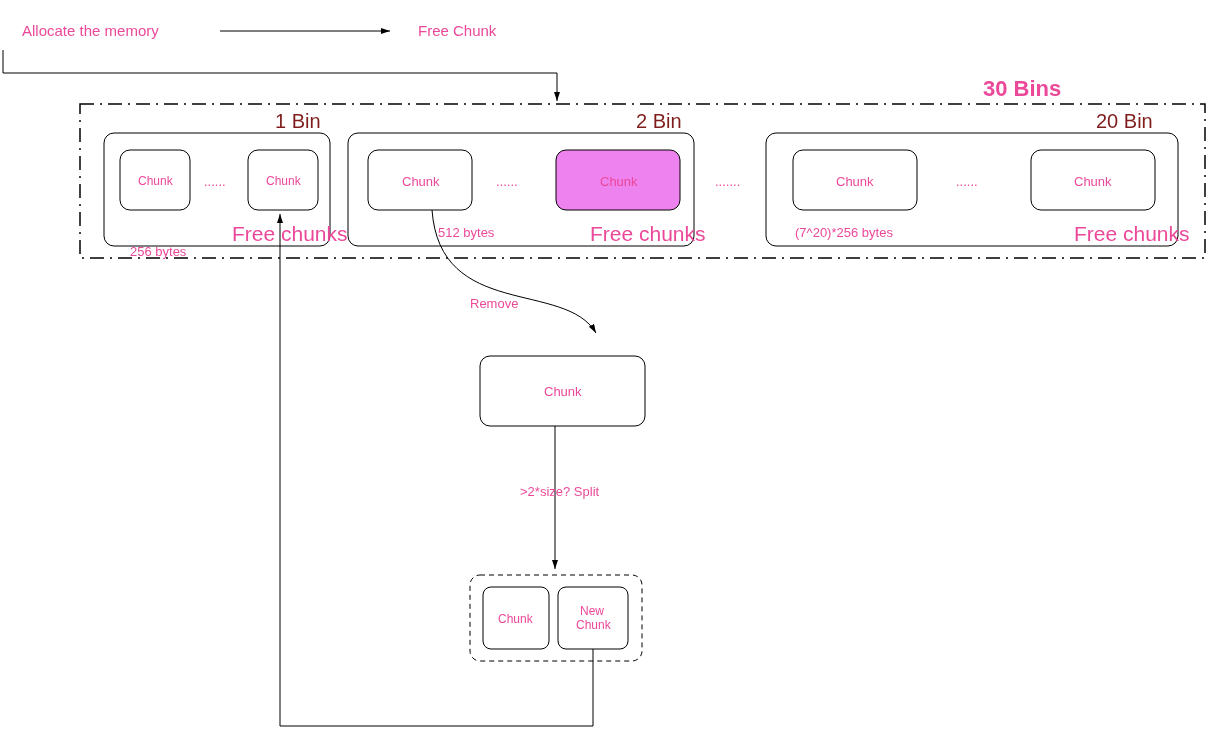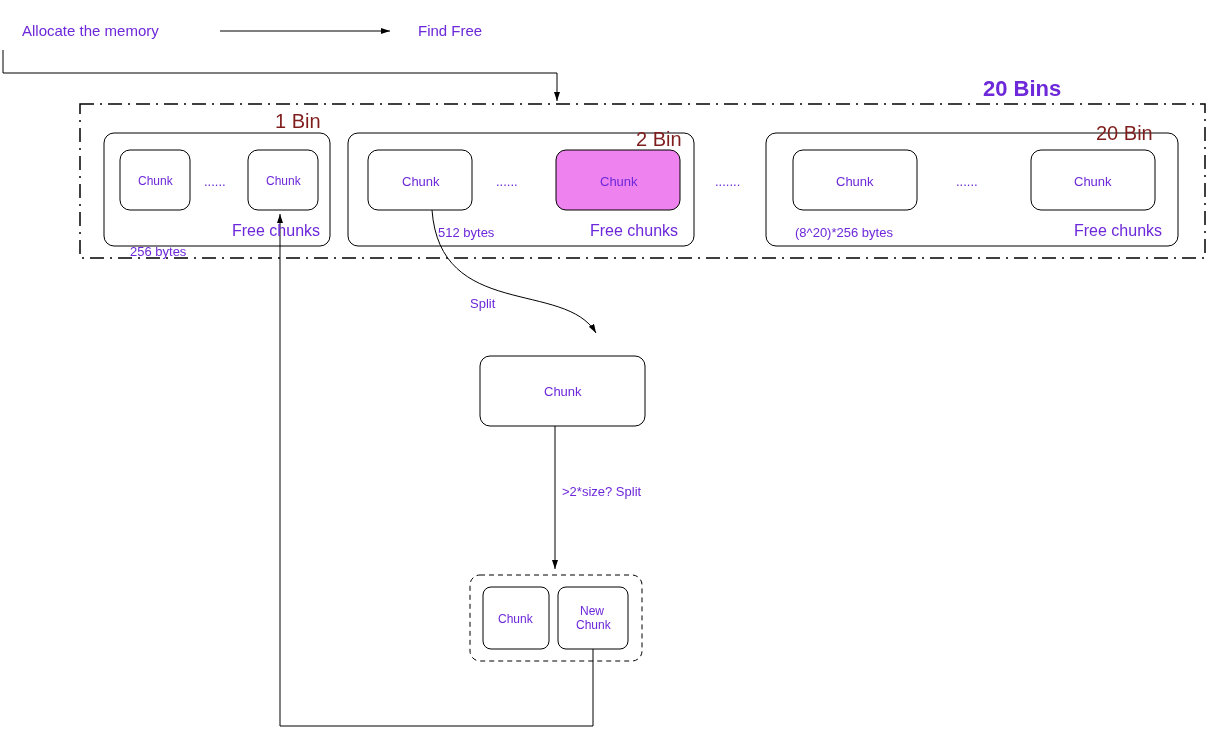--- a/index.html
+++ b/index.html
@@ -9,27 +9,27 @@
     width: 1224px;
     height: 731px;
     font-family: Arial, Helvetica, sans-serif;
     background: #fff;
     position: relative;
   }
   svg { position: absolute; top: 0; left: 0; }
   .label {
     position: absolute;
     font-size: 15px;
-    color: #6d28d9;
+    color: #ec4899;
     white-space: nowrap;
   }
   .bold { font-weight: bold; }
   .gray { color: #7f1d1d; }
   .big { font-size: 20px; }
-  .mid { font-size: 16px; }
+  .mid { font-size: 21px; }
   .sm  { font-size: 13px; }
   .xs  { font-size: 12px; }
 </style>
 </head>
 <body>
 
 <svg width="1224" height="731">
   <defs>
     <marker id="arrow" markerWidth="10" markerHeight="10" refX="9" refY="3" orient="auto" markerUnits="strokeWidth">
       <path d="M0,0 L0,6 L9,3 z" fill="#000"></path>
@@ -69,44 +69,44 @@
   <rect x="470" y="575" width="172" height="86" rx="10" fill="none" stroke="#000" stroke-width="1" stroke-dasharray="5 4"></rect>
 
   <rect x="483" y="587" width="66" height="62" rx="8" fill="none" stroke="#000" stroke-width="1"></rect>
 
   <rect x="558" y="587" width="70" height="62" rx="8" fill="none" stroke="#000" stroke-width="1"></rect>
 
   <path d="M 593 649 L 593 726 L 280 726 L 280 214" fill="none" stroke="#000" stroke-width="1" marker-end="url(#arrow)"></path>
 </svg>
 
 <div class="label" style="left:22px; top:22px;">Allocate the memory</div>
-<div class="label" style="left:418px; top:22px;">Find Free</div>
-<div class="label bold" style="left:983px; top:76px; font-size:22px;">20 Bins</div>
+<div class="label" style="left:418px; top:22px;">Free Chunk</div>
+<div class="label bold" style="left:983px; top:76px; font-size:22px;">30 Bins</div>
 
 <div class="label gray big" style="left:275px; top:110px;">1 Bin</div>
 <div class="label xs" style="left:138px; top:174px;">Chunk</div>
 <div class="label sm" style="left:204px; top:174px;">......</div>
 <div class="label xs" style="left:266px; top:174px;">Chunk</div>
 <div class="label sm" style="left:130px; top:225px;margin-top:19px;">256 bytes</div>
 <div class="label mid" style="left:232px; top:222px;">Free chunks</div>
 
-<div class="label gray big" style="left:636px; top:110px;margin-top:18px;">2 Bin</div>
+<div class="label gray big" style="left:636px; top:110px;">2 Bin</div>
 <div class="label sm" style="left:402px; top:174px;">Chunk</div>
 <div class="label sm" style="left:496px; top:174px;">......</div>
 <div class="label sm" style="left:600px; top:174px;">Chunk</div>
 <div class="label sm" style="left:395px; top:225px;margin-left:43px;">512 bytes</div>
 <div class="label mid" style="left:590px; top:222px;">Free chunks</div>
 
 <div class="label sm" style="left:715px; top:174px;">.......</div>
 
-<div class="label gray big" style="left:1096px; top:110px;margin-top:12px;">20 Bin</div>
+<div class="label gray big" style="left:1096px; top:110px;">20 Bin</div>
 <div class="label sm" style="left:836px; top:174px;">Chunk</div>
 <div class="label sm" style="left:956px; top:174px;">......</div>
 <div class="label sm" style="left:1074px; top:174px;">Chunk</div>
-<div class="label sm" style="left:795px; top:225px;">(8^20)*256 bytes</div>
+<div class="label sm" style="left:795px; top:225px;">(7^20)*256 bytes</div>
 <div class="label mid" style="left:1074px; top:222px;">Free chunks</div>
 
-<div class="label sm" style="left:470px; top:296px;">Split</div>
+<div class="label sm" style="left:470px; top:296px;">Remove</div>
 <div class="label sm" style="left:544px; top:384px;">Chunk</div>
-<div class="label sm" style="left:520px; top:484px;margin-left:42px;">&gt;2*size? Split</div>
+<div class="label sm" style="left:520px; top:484px;">&gt;2*size? Split</div>
 <div class="label xs" style="left:498px; top:612px;">Chunk</div>
 <div class="label xs" style="left:580px; top:604px; text-align:left;">New</div>
 <div class="label xs" style="left:576px; top:618px; text-align:center;">Chunk</div>
 
 </body></html>

